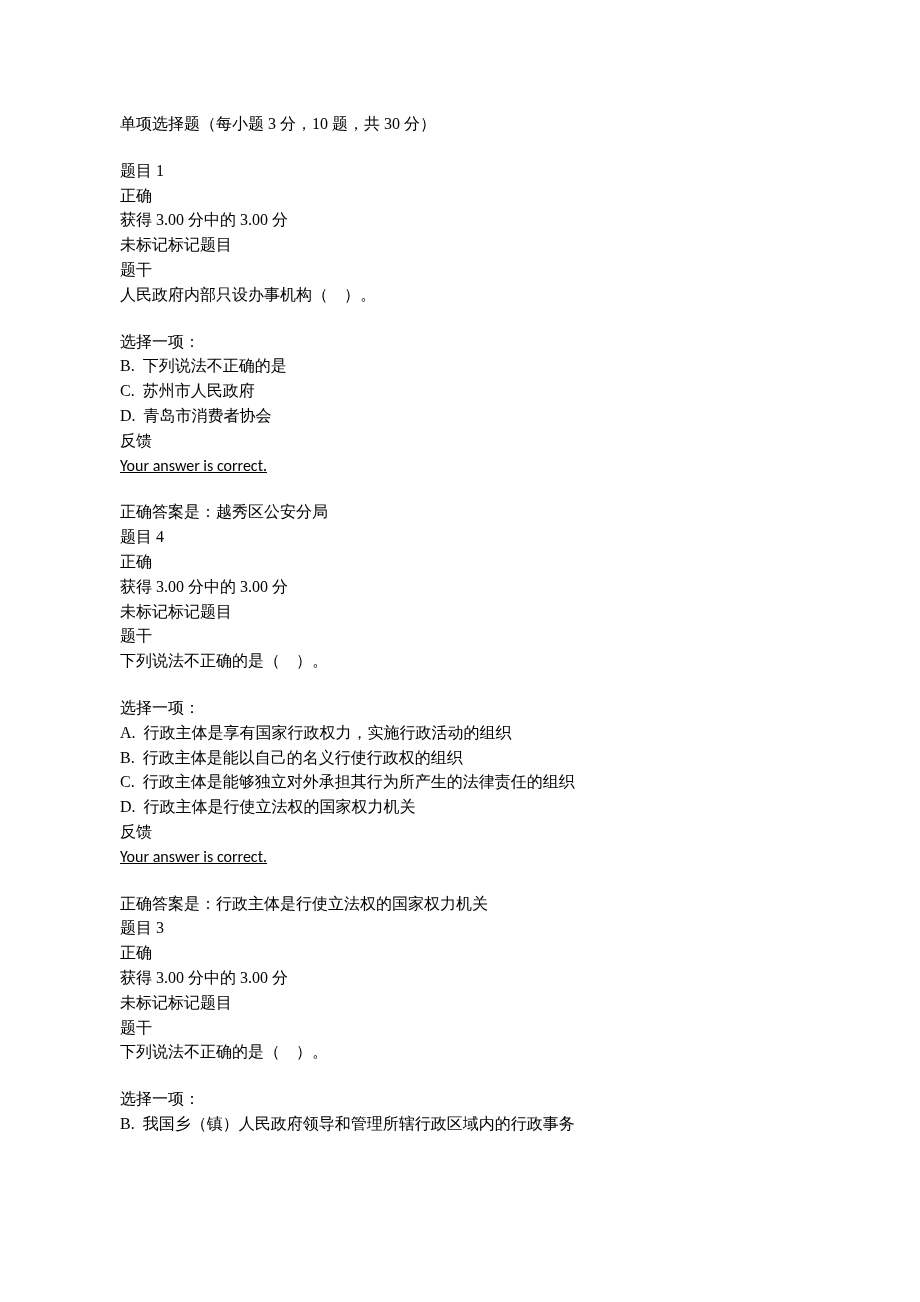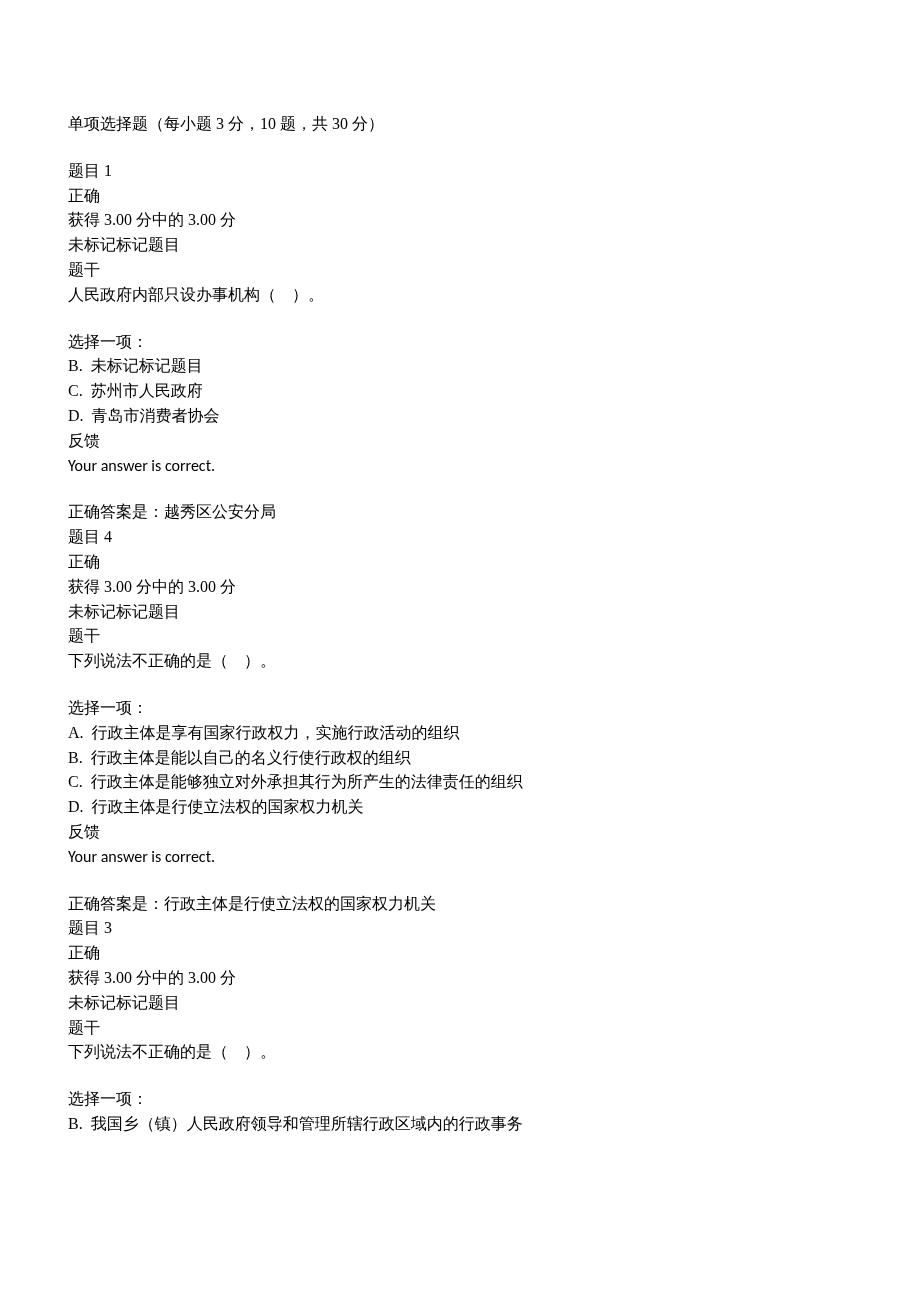--- a/index.html
+++ b/index.html
@@ -7,31 +7,32 @@
     padding: 0;
     background: #ffffff;
     font-family: "SimSun", "宋体", serif;
     font-size: 16px;
     color: #000000;
     line-height: 1.55;
   }
   .page {
     width: 792px;
     min-height: 1302px;
-    padding: 112px 120px 60px 68px;
+    padding: 112px 120px 60px 120px;
     box-sizing: border-box;
   }
   .block {
     margin-bottom: 22px;
   }
   .line {
     white-space: pre-wrap;
   }
   .latin {
     font-family: Calibri, Arial, sans-serif;
+    text-decoration: underline;
   }
 </style>
 </head>
 <body>
 
 <div class="page">
 
   <div class="block">
     <div class="line">单项选择题（每小题 3 分，10 题，共 30 分）</div>
   </div>
@@ -40,21 +41,21 @@
     <div class="line">题目 1</div>
     <div class="line">正确</div>
     <div class="line">获得 3.00 分中的 3.00 分</div>
     <div class="line">未标记标记题目</div>
     <div class="line">题干</div>
     <div class="line">人民政府内部只设办事机构（　）。</div>
   </div>
 
   <div class="block">
     <div class="line">选择一项：</div>
-    <div class="line">B.  未标记标记题目</div>
+    <div class="line">B.  下列说法不正确的是</div>
     <div class="line">C.  苏州市人民政府</div>
     <div class="line">D.  青岛市消费者协会</div>
     <div class="line">反馈</div>
     <div class="line latin">Your answer is correct.</div>
   </div>
 
   <div class="block">
     <div class="line">正确答案是：越秀区公安分局</div>
     <div class="line">题目 4</div>
     <div class="line">正确</div>

